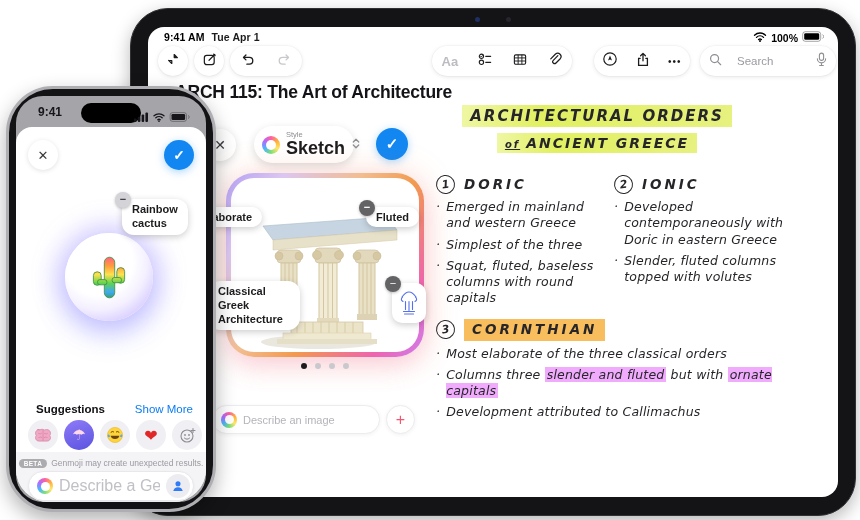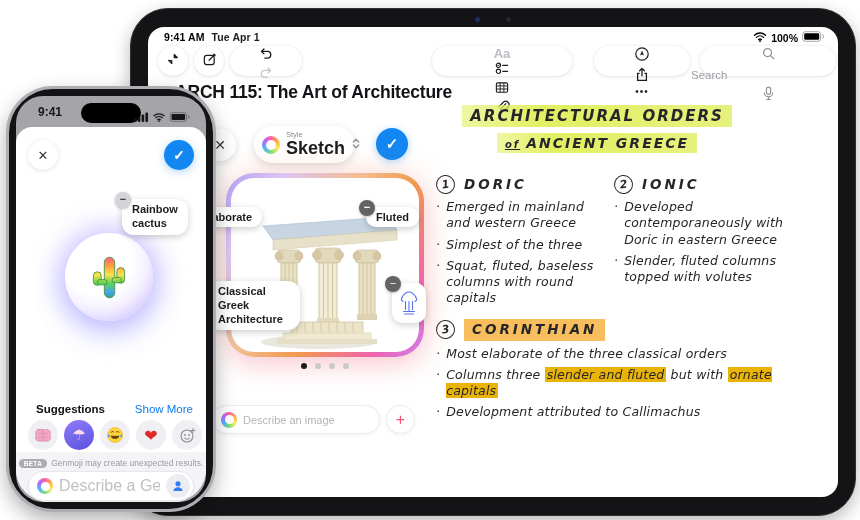--- a/index.html
+++ b/index.html
@@ -19,24 +19,24 @@
 
   .ipad-status-left { left:16px; top:4px; font-size:10.5px; font-weight:700; color:#000; letter-spacing:.1px;text-align:center; }
   .ipad-status-left .date { font-weight:600; color:#1c1c1e; margin-left:7px; }
   .ipad-status-right { right:14px; top:4px; display:flex; align-items:center; gap:4px; font-size:10.5px; font-weight:600; color:#000; }
 
   .tb-circle { width:30px; height:30px; border-radius:50%; background:#fff;
                box-shadow:0 1px 4px rgba(0,0,0,.10), 0 0 0 .5px rgba(0,0,0,.04);
                display:flex; align-items:center; justify-content:center; color:#1c1c1e; }
   .tb-pill { height:30px; border-radius:15px; background:#fff;
              box-shadow:0 1px 4px rgba(0,0,0,.10), 0 0 0 .5px rgba(0,0,0,.04);
-             display:flex; align-items:center; justify-content:space-around; color:#1c1c1e;flex-direction:column; }
+             display:flex; align-items:center; justify-content:space-around; color:#1c1c1e; }
   .tb-format { font-size:13px; font-weight:600; color:#bcbcc2; }
   .tb-ellipsis { font-size:10px; letter-spacing:1px; color:#1c1c1e; }
-  .search-pill { display:flex; align-items:center; gap:5px; padding:0 9px; }
+  .search-pill { display:flex; align-items:center; gap:15px; padding:0 9px; }
   .search-pill input { border:0; outline:0; flex:1; font-size:11.5px; color:#3c3c43; background:transparent; font-family:inherit; min-width:0; }
   .search-pill input::placeholder { color:#9a9aa2; }
 
   .note-title { left:27px; top:55px; font-size:17.5px; font-weight:700; color:#141418; letter-spacing:-.2px; }
 
   
   .wand-close { left:56px; top:102px; width:32px; height:32px; border-radius:50%; background:#fff;
                 box-shadow:0 2px 8px rgba(0,0,0,.14); display:flex; align-items:center; justify-content:center;
                 font-size:14px; color:#3c3c43; }
   .style-pill { left:106px; top:99px; width:100px; height:37px; border-radius:19px; background:#fff;
@@ -79,21 +79,21 @@
   .ipad-beta { left:80px; top:421px; }
   .beta-pill { background:#ababb0; color:#fff; font-size:6.5px; font-weight:700; padding:1px 5px;
                border-radius:7px; letter-spacing:.3px; }
 
   
   .hand { font-family:"DejaVu Sans", sans-serif; font-style:italic; color:#26262a; }
   .hw-h1 { left:294px; top:80px; width:310px; text-align:center; font-size:15px; font-weight:600; letter-spacing:2px; }
   .hw-h2 { left:294px; top:108px; width:310px; text-align:center; font-size:14px; font-weight:600; letter-spacing:2px; }
   .hl-y { background:linear-gradient(100deg, rgba(226,240,90,.55), rgba(222,238,80,.9) 30%, rgba(224,238,95,.8)); padding:2px 8px; }
   .hl-o { background:rgba(247,178,64,.85); padding:2px 8px; letter-spacing:3px; }
-  .hl-b { background:#eab308; padding:0 2px; }
+  .hl-b { background:#f0abfc; padding:0 2px; }
   .sm-of { font-size:10px; text-decoration:underline; margin-right:6px; }
   .sec { line-height:1.3; }
   .sec-head { display:flex; align-items:center; gap:9px; font-size:13.5px; font-weight:600; letter-spacing:3px; margin-bottom:5px; }
   .num { display:inline-block; width:19px; height:19px; border:1.6px solid #2a2a2e; border-radius:50%;
          text-align:center; line-height:18px; font-size:11px; letter-spacing:0; transform:rotate(-8deg); flex:0 0 auto; }
   .bullet { font-size:12.5px; letter-spacing:.2px; margin-bottom:5px; display:flex; gap:6px; }
   .bullet .bm { flex:0 0 auto; }
   .sec-doric { left:288px; top:148px; width:168px; }
   .sec-ionic { left:466px; top:148px; width:205px; }
   .sec-cor { left:288px; top:292px; width:392px; }

